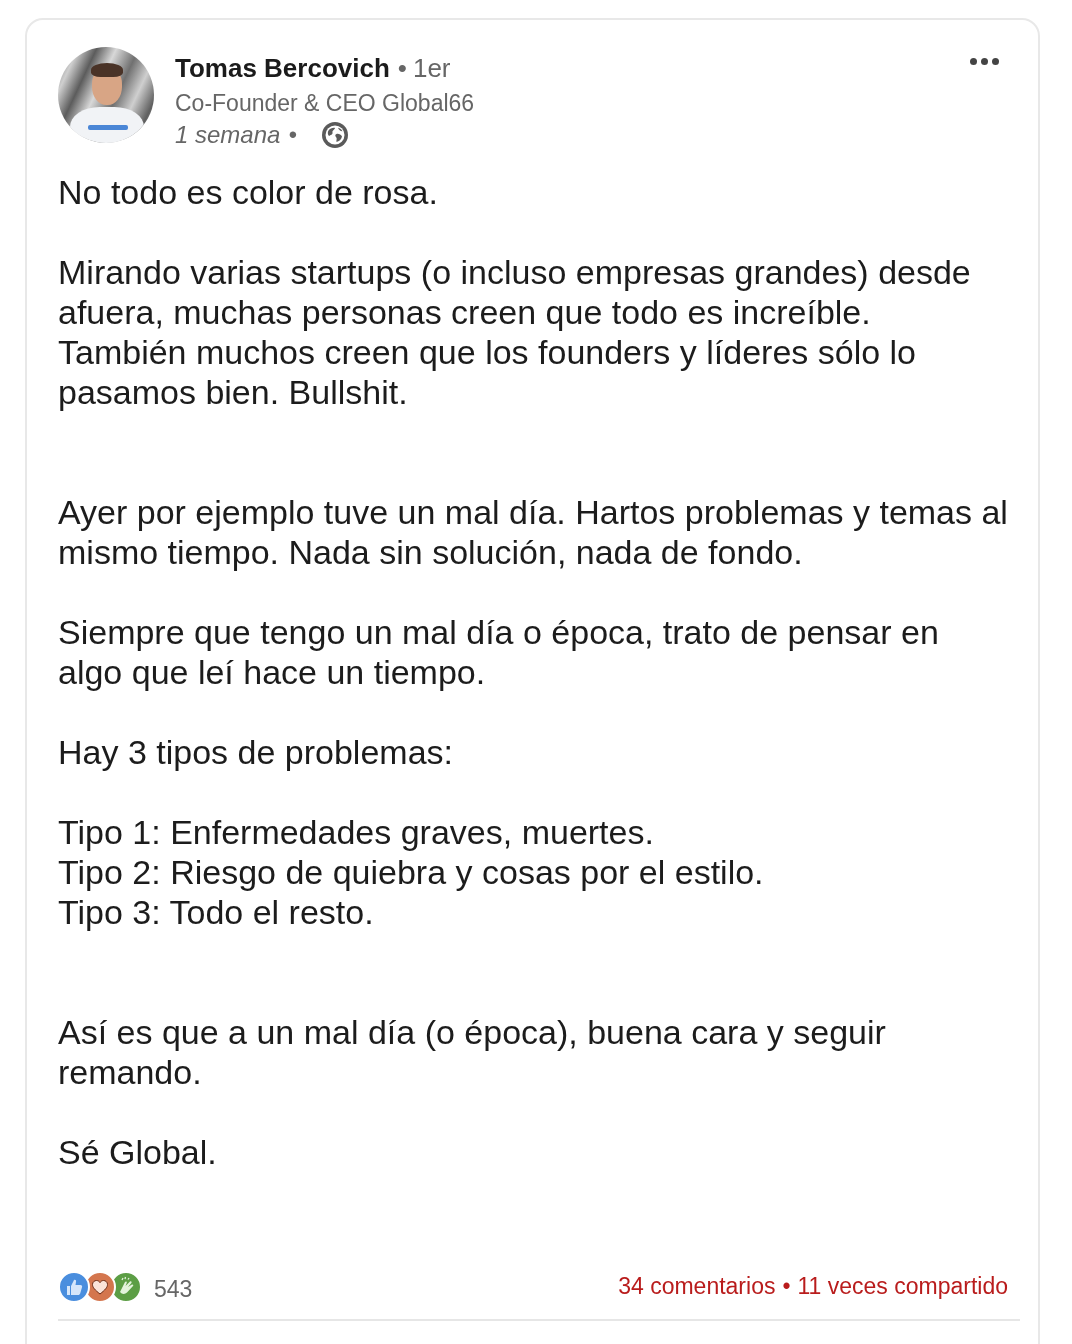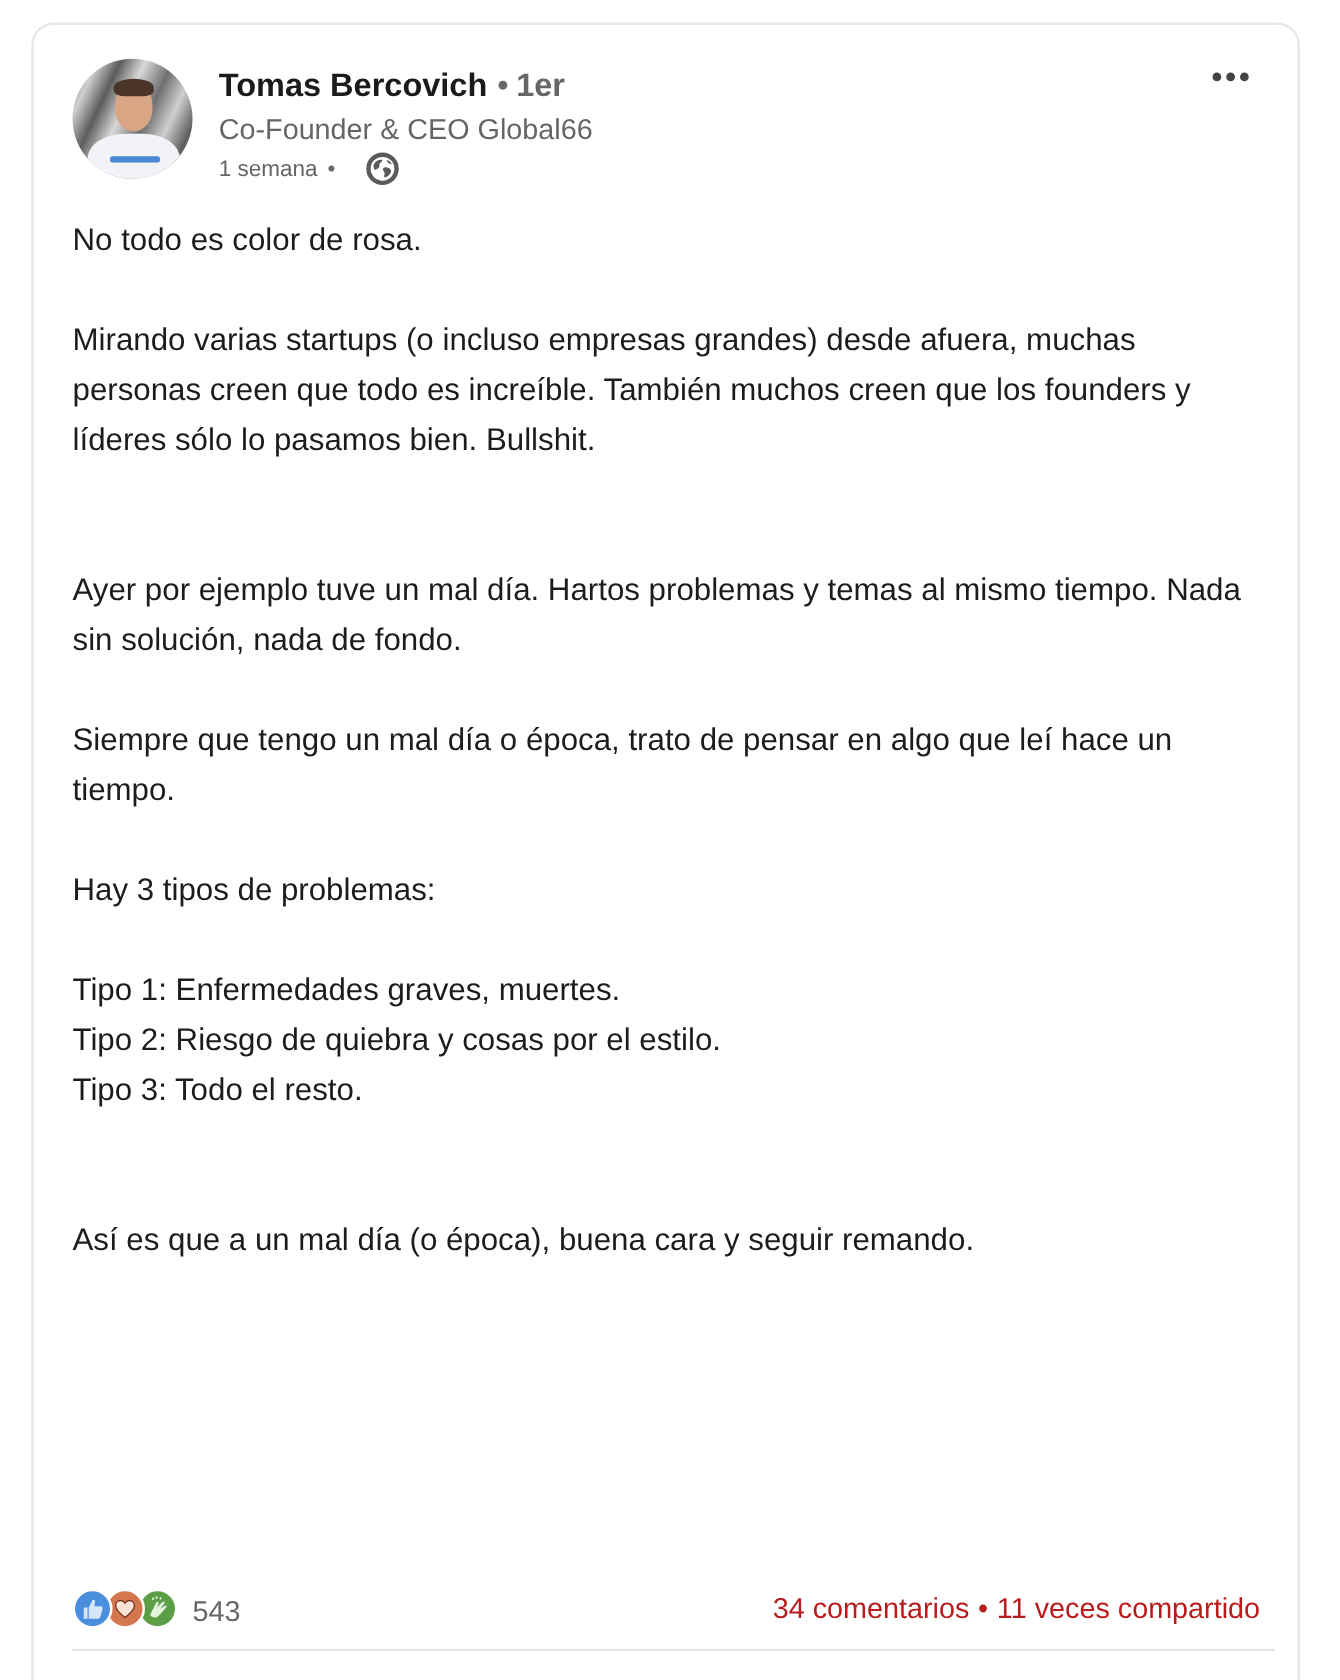--- a/index.html
+++ b/index.html
@@ -80,41 +80,42 @@
   .name {
     font-weight: bold;
     color: #191919;
   }
   .sep-dot {
     color: #666;
     margin: 0 6px 0 8px;
   }
   .degree {
     color: #666;
-    font-weight: bold;
+    font-weight: normal;
   }
   .headline {
     position: absolute;
     left: 175px;
     top: 88px;
     font-size: 23px;
     line-height: 30px;
     color: #666;
     white-space: nowrap;
   }
   .meta {
     position: absolute;
     left: 175px;
     top: 120px;
-    font-size: 18px;
+    font-size: 24px;
     line-height: 30px;
     color: #666;
     white-space: nowrap;
     display: flex;
     align-items: center;
+    font-style: italic;
   }
   .meta .dot {
     margin: 0 8px;
   }
   .globe {
     display: inline-block;
     width: 28px;
     height: 28px;
     margin-left: 16px;
   }
@@ -134,21 +135,21 @@
     width: 7px;
     height: 7px;
     border-radius: 50%;
     background: #444;
   }
   .post-body {
     position: absolute;
     left: 58px;
     top: 172px;
     width: 950px;
-    font-size: 25px;
+    font-size: 34px;
     line-height: 40px;
     color: #1c1c1c;
   }
   .post-body p {
     margin: 0;
     white-space: pre-line;
   }
   .post-body .gap {
     height: 40px;
   }
@@ -247,20 +248,21 @@
   <div class="gap"></div>
   <p>Hay 3 tipos de problemas:</p>
   <div class="gap"></div>
   <p>Tipo 1: Enfermedades graves, muertes.
 Tipo 2: Riesgo de quiebra y cosas por el estilo.
 Tipo 3: Todo el resto.</p>
   <div class="gap"></div>
   <div class="gap"></div>
   <p>Así es que a un mal día (o época), buena cara y seguir remando.</p>
   <div class="gap"></div>
+  <p>Sé Global.</p>
 </div>
 
 <div class="reactions">
   <span class="r-icon r-like">
     <svg width="28" height="28" viewBox="0 0 28 28">
       <path d="M7 13 H10 V22 H7 Z" fill="#d6e6fa"></path>
       <path d="M11 13 L14 7 C15.5 6.5 16.5 7.5 16 9 L15.5 12 H20.5 C21.8 12 22.5 13 22 14.3 L20.2 20.5 C19.9 21.4 19.2 22 18.2 22 H11 Z" fill="#d6e6fa"></path>
     </svg>
   </span>
   <span class="r-icon r-love">

